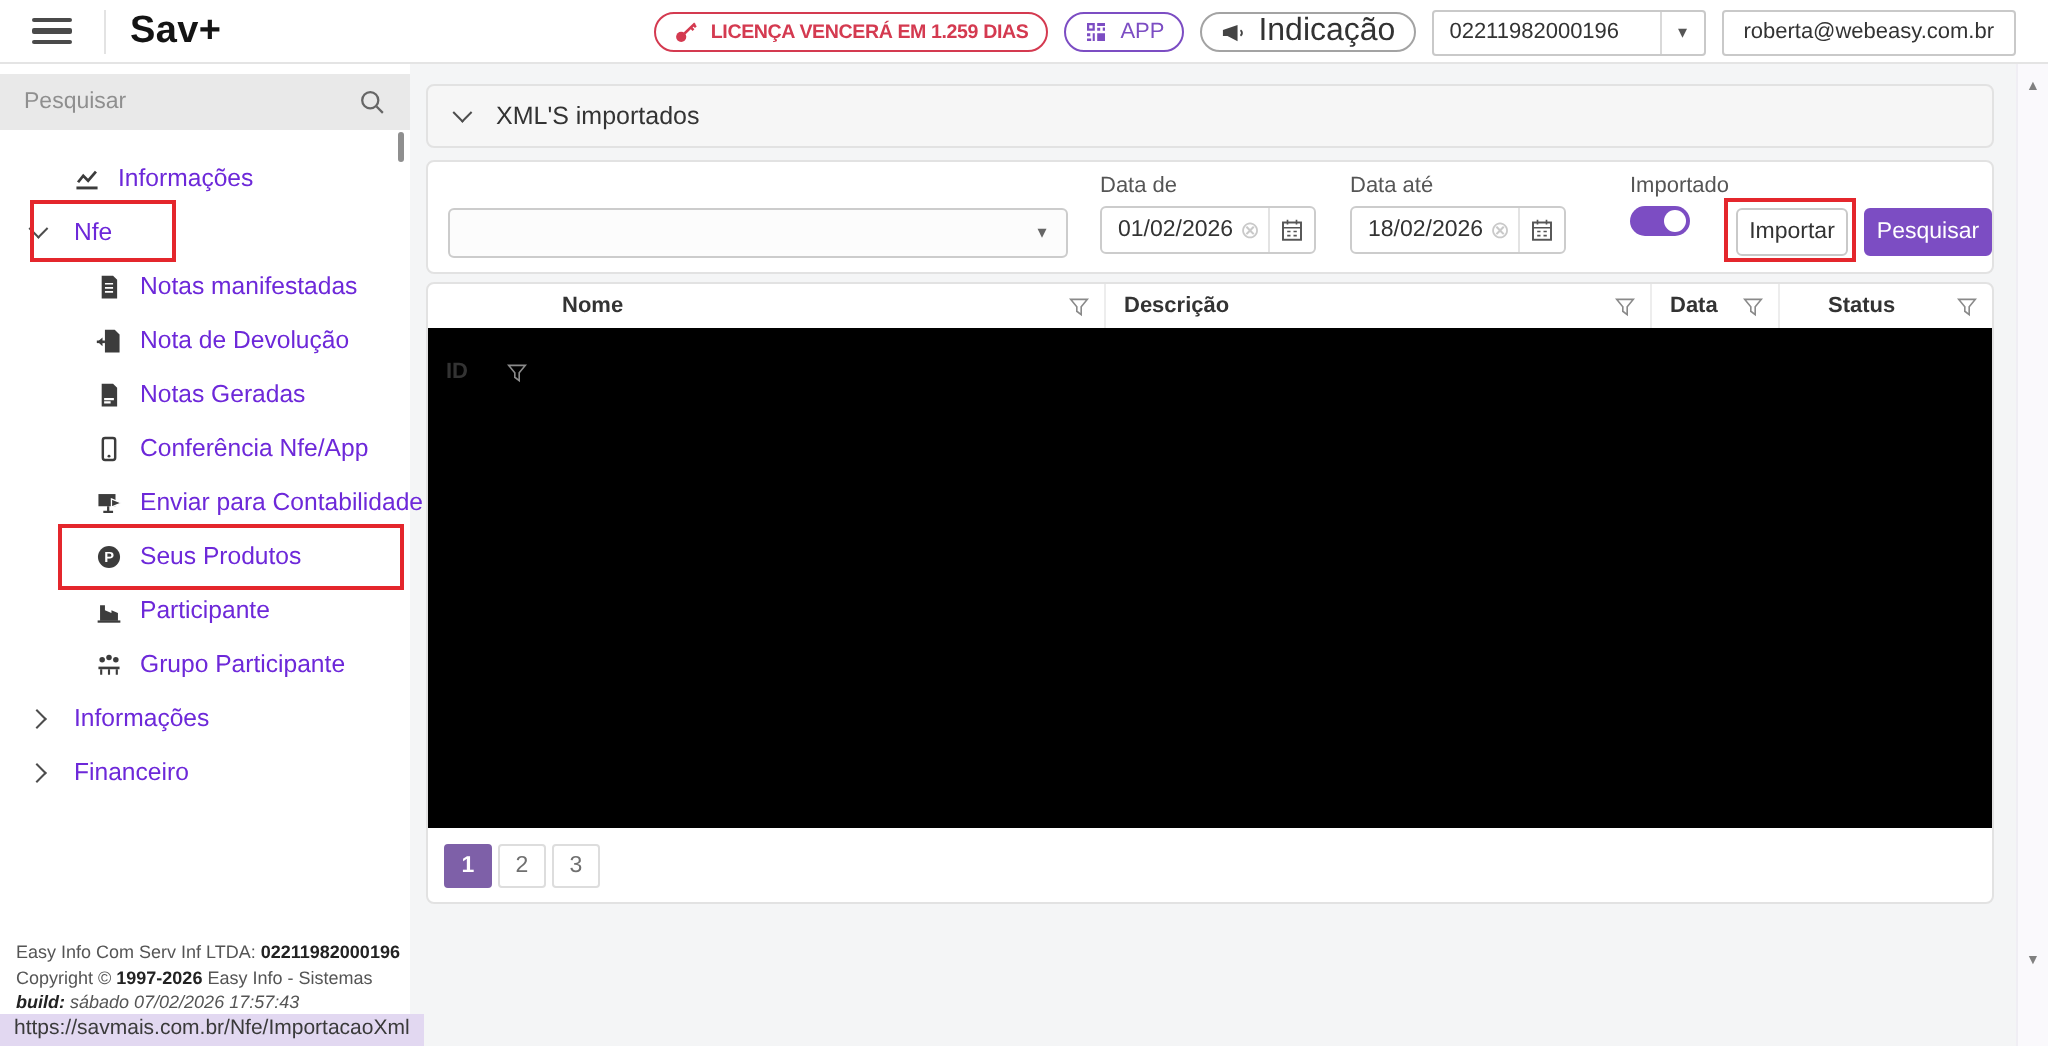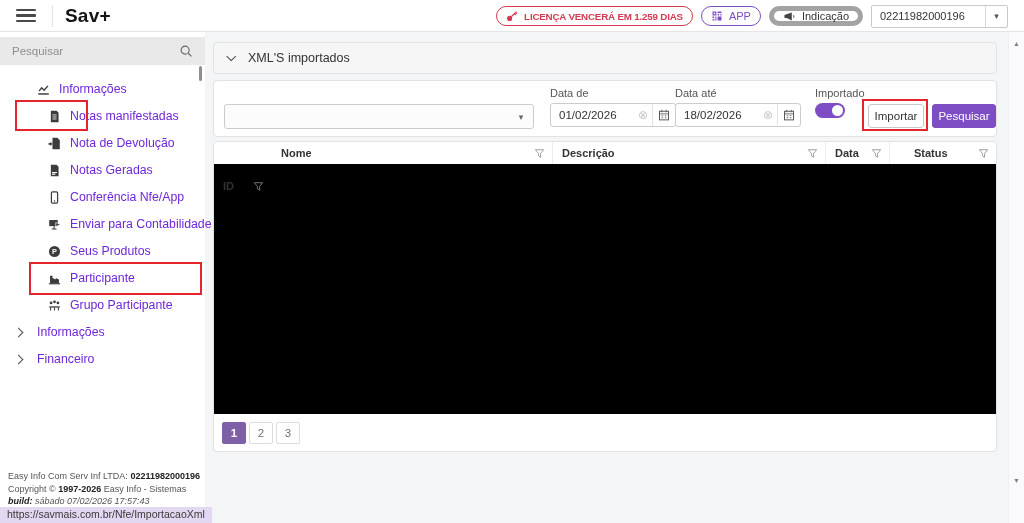--- a/index.html
+++ b/index.html
@@ -12,21 +12,21 @@
   .menu-btn{width:26px;height:20px;margin-left:16px;display:flex;flex-direction:column;justify-content:center;gap:3px;cursor:pointer}
   .menu-btn span{display:block;width:20px;height:2.4px;background:#4a4a4a;border-radius:1px}
   .hdr-divider{width:1px;height:22px;background:#e3e3e3;margin-left:10px}
   .app-title{font-size:19px;font-weight:bold;color:#141414;margin-left:12px;letter-spacing:.2px}
   .hdr-right{position:absolute;right:16px;top:0;height:32px;display:flex;align-items:center;gap:8px}
   .pill{display:flex;align-items:center;gap:6px;height:20px;border-radius:10px;padding:0 9px;background:#fff;cursor:pointer;white-space:nowrap}
   .pill-license{border:1px solid var(--license);color:var(--license);font-size:9.8px;font-weight:bold;letter-spacing:-.2px}
   .pill-license .icn{width:12px;height:12px;color:var(--license)}
   .pill-app{border:1px solid var(--accent);color:var(--accent);font-size:11px}
   .pill-app .icn{width:12px;height:12px}
-  .pill-ref{border:5px solid #a3a3a3;color:#333;font-size:11px}
+  .pill-ref{border:1px solid #a3a3a3;color:#333;font-size:16px}
   .pill-ref .icn{width:13px;height:13px;color:#444}
   .hdr-select{display:flex;align-items:stretch;height:23px;border:1px solid #c9c9c9;border-radius:2px;width:137px;background:#fff;cursor:pointer}
   .hdr-select .val{flex:1;font-size:11px;color:#333;display:flex;align-items:center;padding-left:8px}
   .hdr-select .caretb{width:22px;border-left:1px solid #d9d9d9;display:flex;align-items:center;justify-content:center;color:#555;font-size:9px}
   .hdr-email{height:23px;border:1px solid #c9c9c9;border-radius:2px;display:flex;align-items:center;padding:0 10px;font-size:11px;color:#333;background:#fff}
   .caretb::before{content:"▾"}
 
   
   .sidebar{position:absolute;left:0;top:32px;width:205px;height:491px;background:#fff;z-index:2}
   .sb-search{position:absolute;left:0;top:5px;width:205px;height:28px;background:#e9e9e9;display:flex;align-items:center;padding:0 12px}
@@ -61,21 +61,21 @@
   .panel-hdr{top:10px;height:32px;background:#f6f6f6;display:flex;align-items:center;padding:0 13px;cursor:pointer}
   .panel-hdr .chev{margin-right:14px}
   .panel-hdr-title{font-size:12.5px;color:#333}
   .panel-filters{top:48px;height:57px}
   .combo{position:absolute;left:10px;top:23px;width:310px;height:25px;border:1px solid #ccc;border-radius:3px;background:#fcfcfc;display:flex;align-items:stretch;cursor:pointer}
   .combo .val{flex:1;font-size:11.5px;color:#333;display:flex;align-items:center;padding-left:8px}
   .combo .caretb{width:24px;color:#666;display:flex;align-items:center;justify-content:center;font-size:9px}
   .fgroup{position:absolute;top:6px}
   .fgroup .flabel{display:block;font-size:11px;color:#555;margin-bottom:4px}
   .g-from{left:336px}.g-to{left:461px}.g-imp{left:601px}
-  .date-box{display:flex;align-items:center;width:126px;height:24px;border:1px solid #ccc;border-radius:3px;background:#fff}
+  .date-box{display:flex;align-items:center;width:108px;height:24px;border:1px solid #ccc;border-radius:3px;background:#fff}
   .date-box .val{flex:1;font-size:11.5px;color:#333;padding-left:8px}
   .clear{color:#c9c9c9;font-size:12px;margin-right:4px;cursor:pointer;line-height:1}
   .clear::before{content:"⊗"}
   .calbtn{width:23px;height:100%;border-left:1px solid #e3e3e3;display:flex;align-items:center;justify-content:center;color:#555;cursor:pointer}
   .calbtn .icn{width:12px;height:12px}
   .toggle{width:30px;height:15px;border-radius:8px;background:var(--accent);position:relative;cursor:pointer;margin-top:4px}
   .toggle::after{content:"";position:absolute;right:2px;top:2px;width:11px;height:11px;border-radius:50%;background:#fff}
   .btn{position:absolute;top:23px;height:24px;border-radius:3px;font-size:11.5px;display:flex;align-items:center;justify-content:center;cursor:pointer}
   .btn-import{left:654px;width:56px;background:#fff;border:1px solid #c9c9c9;color:#333}
   .btn-search{left:718px;width:64px;background:var(--accent);color:#fff;border:1px solid var(--accent)}
@@ -209,37 +209,44 @@
       <div class="pill pill-ref">
         <svg class="icn">
             <use href="#megaphone-icon"></use>
           </svg>
         <span>Indicação</span>
       </div>
       <div class="hdr-select">
         <span class="val">02211982000196</span>
         <span class="caretb"></span>
       </div>
+      <div class="hdr-email">
+        <span>roberta@webeasy.com.br</span>
+      </div>
     </div>
   </div>
 
   <div class="sidebar">
     <div class="sb-search">
       <input type="text" placeholder="Pesquisar" style="">
       <svg class="icn">
           <use href="#search-icon"></use>
         </svg>
     </div>
     <div class="sb-thumb"></div>
     <div class="sb-nav">
         <div class="nav-item lvl1">
           <svg class="icn">
             <use href="#chart-line-icon"></use>
           </svg>
           <span class="nav-label">Informações</span>
+        </div>
+        <div class="nav-item lvl0">
+          <span class="chev down"></span>
+          <span class="nav-label">Nfe</span>
         </div>
         <div class="nav-item lvl2">
           <svg class="icn">
             <use href="#document-icon"></use>
           </svg>
           <span class="nav-label">Notas manifestadas</span>
         </div>
         <div class="nav-item lvl2">
           <svg class="icn">
             <use href="#document-return-icon"></use>

